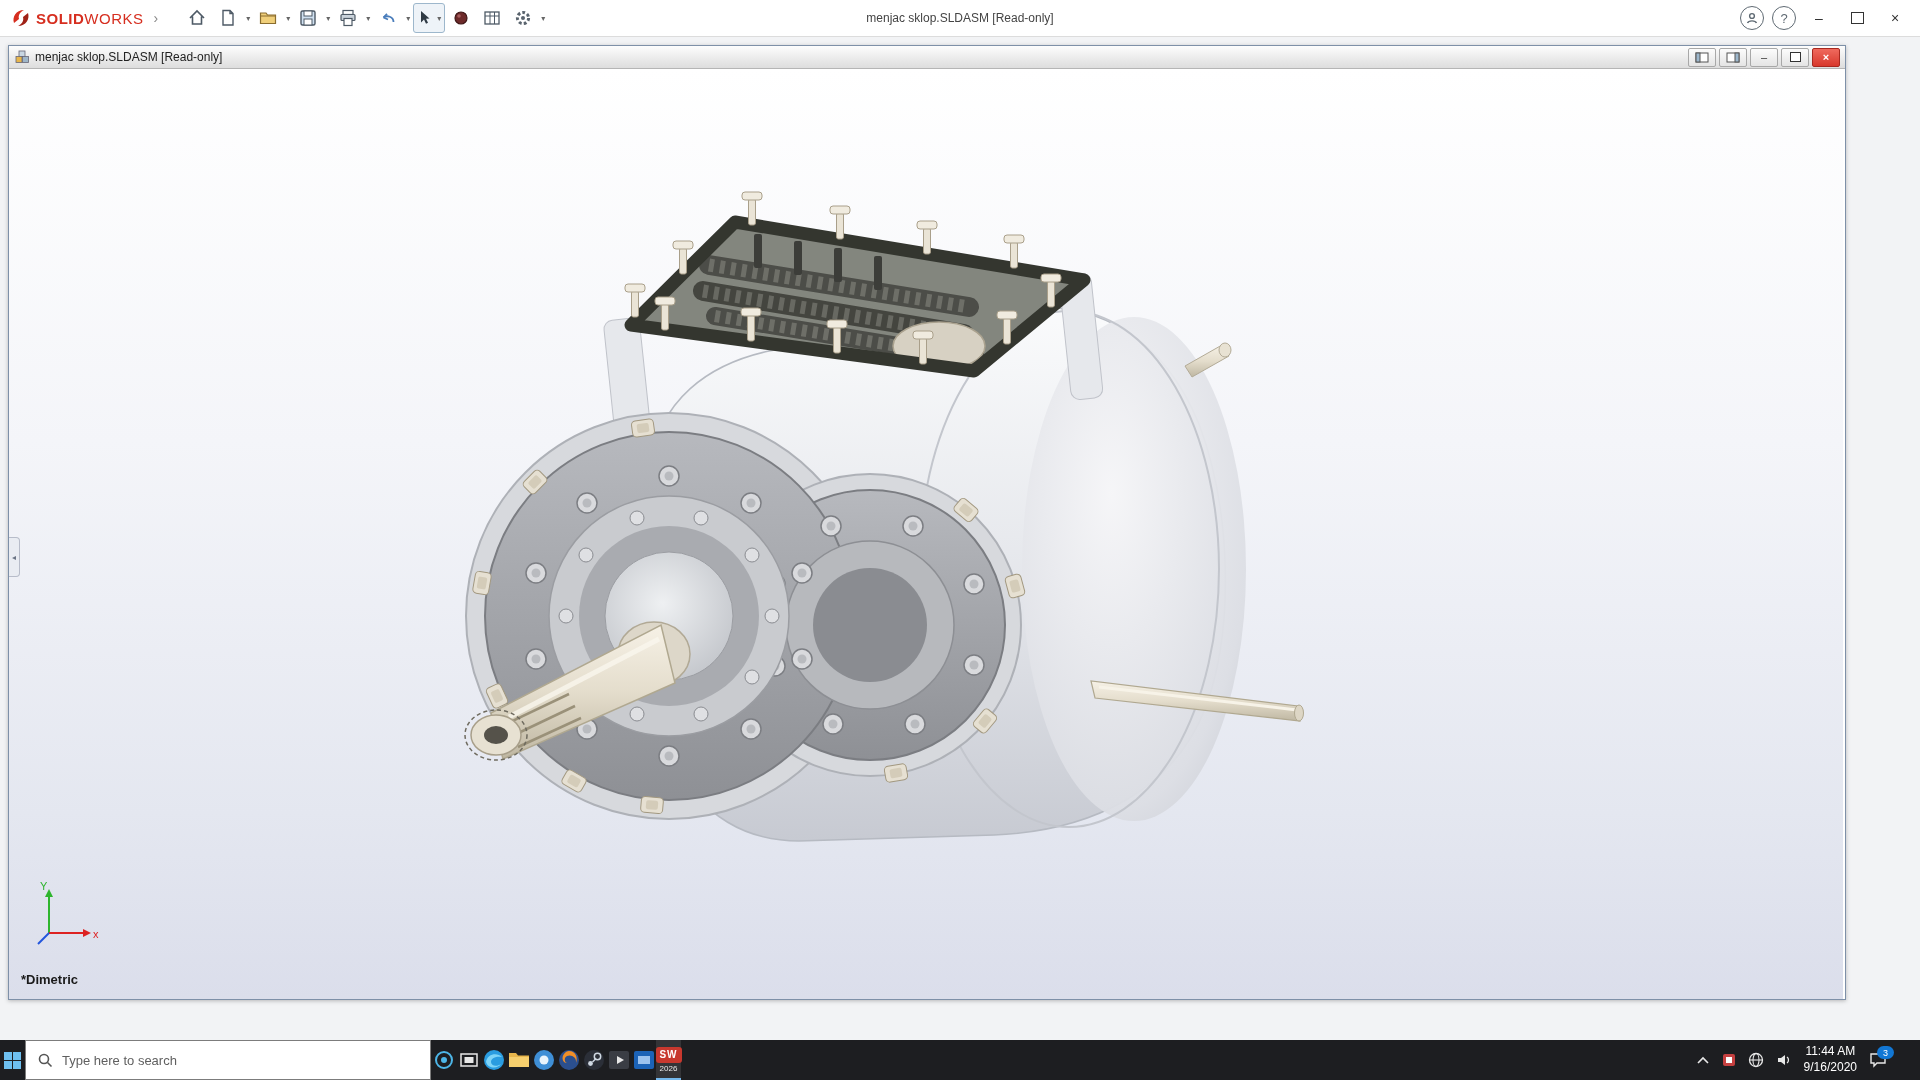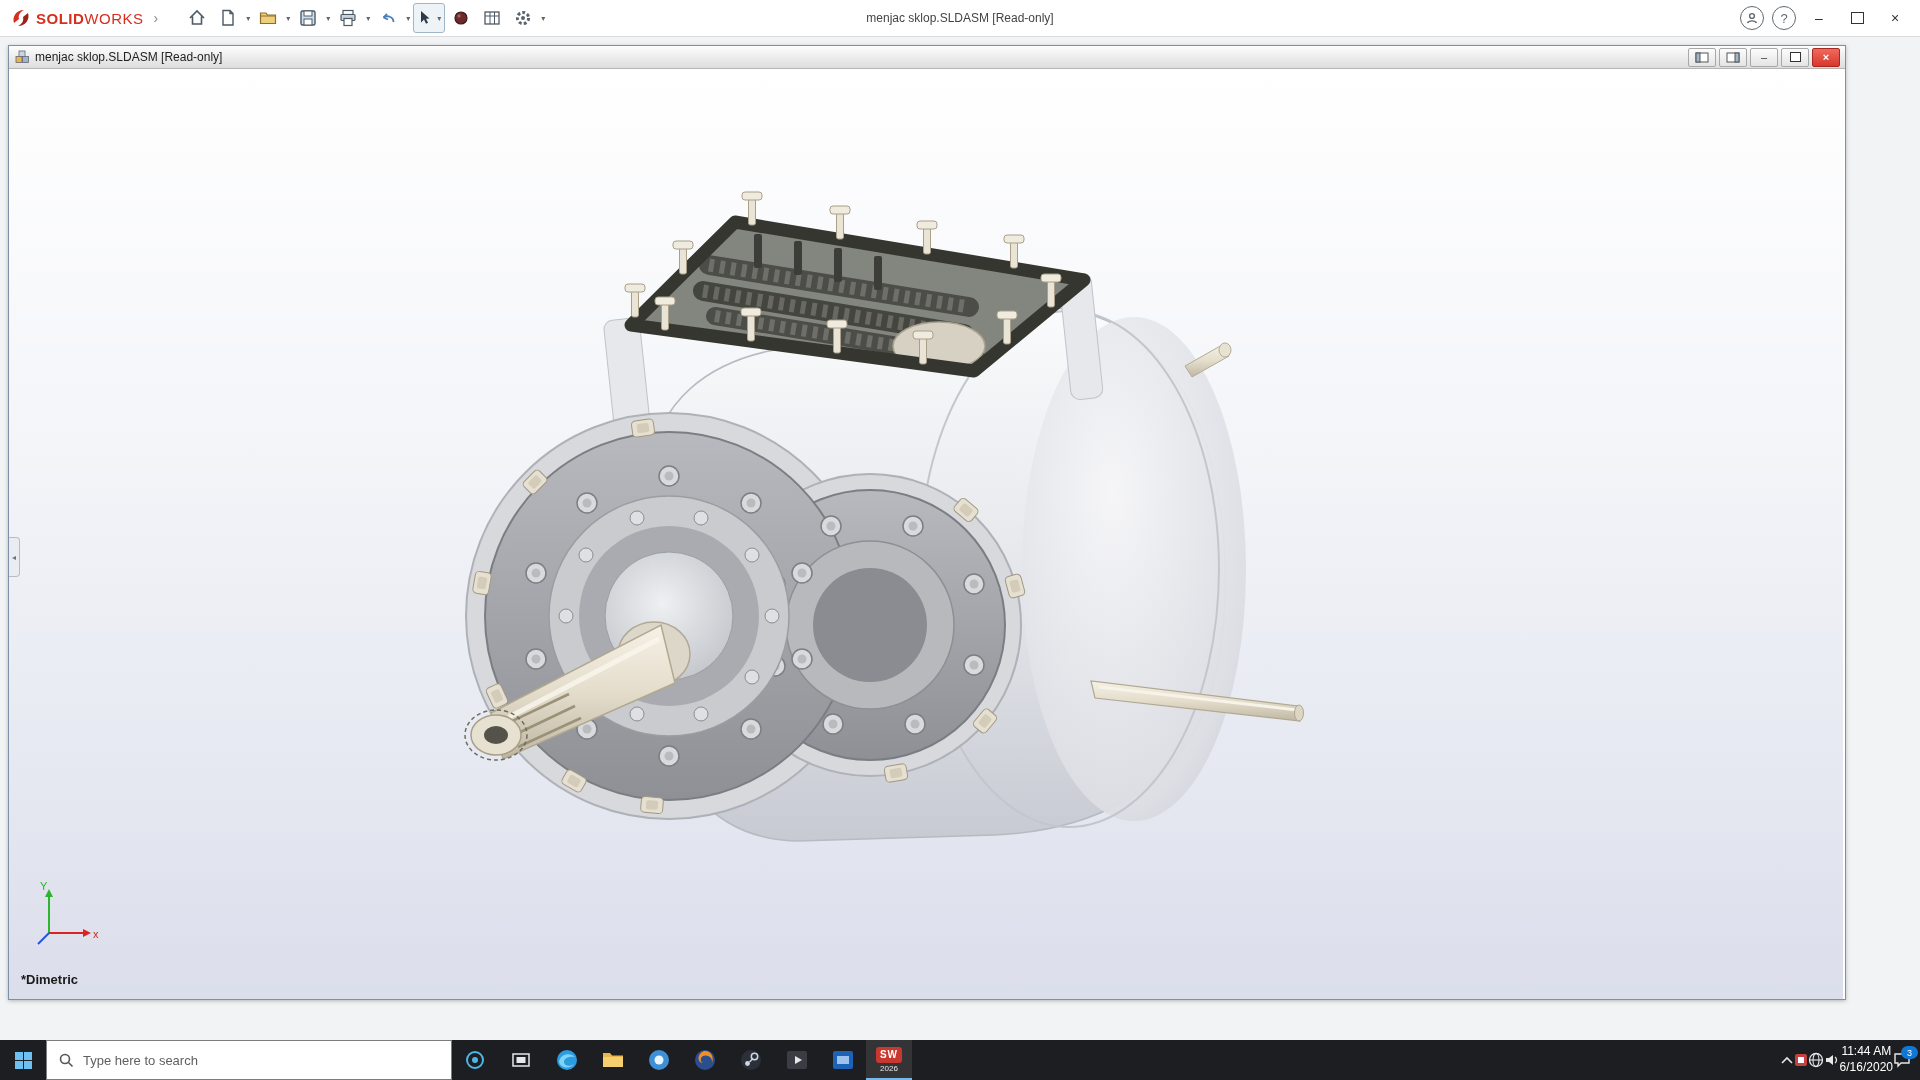--- a/index.html
+++ b/index.html
@@ -46,26 +46,26 @@
   .model-svg{position:absolute;left:0;top:0;}
   .collapse-tab{position:absolute;left:0;top:468px;width:10px;height:38px;background:#e9ecf2;
     border:1px solid #b7bcc9;border-left:none;border-radius:0 4px 4px 0;display:flex;align-items:center;
     justify-content:center;font-size:8px;color:#6b7485;}
   .view-label{position:absolute;left:12px;bottom:12px;font-size:13px;font-weight:600;color:#1a1a1a;}
   .triad{position:absolute;left:22px;bottom:46px;}
 
   
   .taskbar{position:absolute;left:0;bottom:0;width:1920px;height:40px;background:#1d1e21;
     display:flex;align-items:stretch;z-index:40;color:#fff;}
-  .tb-item{width:46px;display:flex;align-items:center;justify-content:center;}
+  .tb-item{width:25px;display:flex;align-items:center;justify-content:center;}
   .tb-item.active-app{background:rgba(255,255,255,.10);box-shadow:inset 0 -2px 0 #76b9ed;}
   .search-box{width:392px;background:#ffffff;border:1px solid #7c7c7c;display:flex;align-items:center;
     gap:9px;padding-left:12px;color:#5f5f5f;font-size:13px;}
   .tb-spacer{flex:1;}
-  .tray{display:flex;align-items:center;padding-right:2px;}
+  .tray{display:flex;align-items:center;gap:12px;padding-right:14px;}
   .clock{display:flex;flex-direction:column;align-items:center;justify-content:center;font-size:12px;line-height:1.3;}
   .notif{position:relative;display:flex;align-items:center;}
   .notif-badge{position:absolute;right:-7px;top:-6px;background:#1277d4;color:#fff;font-size:9px;
     min-width:13px;height:13px;border-radius:7px;display:flex;align-items:center;justify-content:center;padding:0 2px;}
   .show-desktop{width:6px;border-left:1px solid #4a4a4a;}
   .sw-tile-wrap{display:flex;flex-direction:column;align-items:center;line-height:1;}
   .sw-tile{width:26px;height:16px;background:#c8382e;color:#fff;border-radius:3px;font-size:10px;
     font-weight:bold;display:flex;align-items:center;justify-content:center;letter-spacing:1px;}
   .sw-year{font-size:8px;color:#e8e8e8;margin-top:2px;}
 </style>
@@ -494,21 +494,21 @@
         <circle cx="8" cy="8" r="6.5" fill="none" stroke="#e8e8e8" stroke-width="1.3"></circle>
         <ellipse cx="8" cy="8" rx="3" ry="6.5" fill="none" stroke="#e8e8e8" stroke-width="1.1"></ellipse>
         <line x1="1.5" y1="8" x2="14.5" y2="8" stroke="#e8e8e8" stroke-width="1.1"></line>
       </svg>
       <svg width="16" height="16" viewBox="0 0 16 16">
         <polygon points="2,6 5,6 9,3 9,13 5,10 2,10" fill="#e8e8e8"></polygon>
         <path d="M11 5 C13 6.5 13 9.5 11 11" fill="none" stroke="#e8e8e8" stroke-width="1.3"></path>
       </svg>
       <div class="clock">
         <span>11:44 AM</span>
-        <span>6/16/2020</span>
+        <span>9/16/2020</span>
       </div>
       <div class="notif">
         <svg width="18" height="16" viewBox="0 0 18 16">
           <path d="M2 2 H16 V11 H8 L5 14 V11 H2 Z" fill="none" stroke="#e8e8e8" stroke-width="1.4"></path>
         </svg>
         <span class="notif-badge">3</span>
       </div>
       <div class="show-desktop"></div>
     </div>
   </div>

